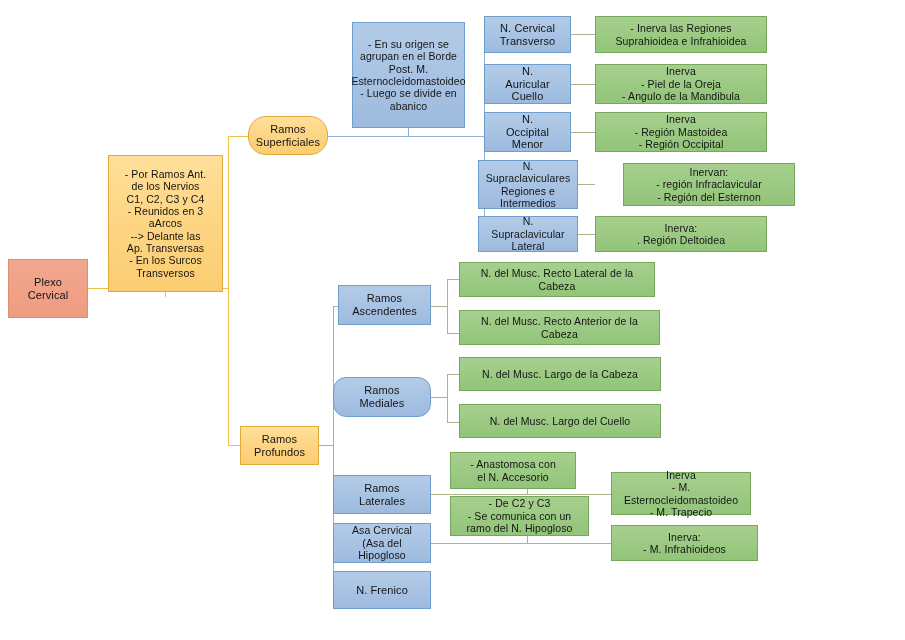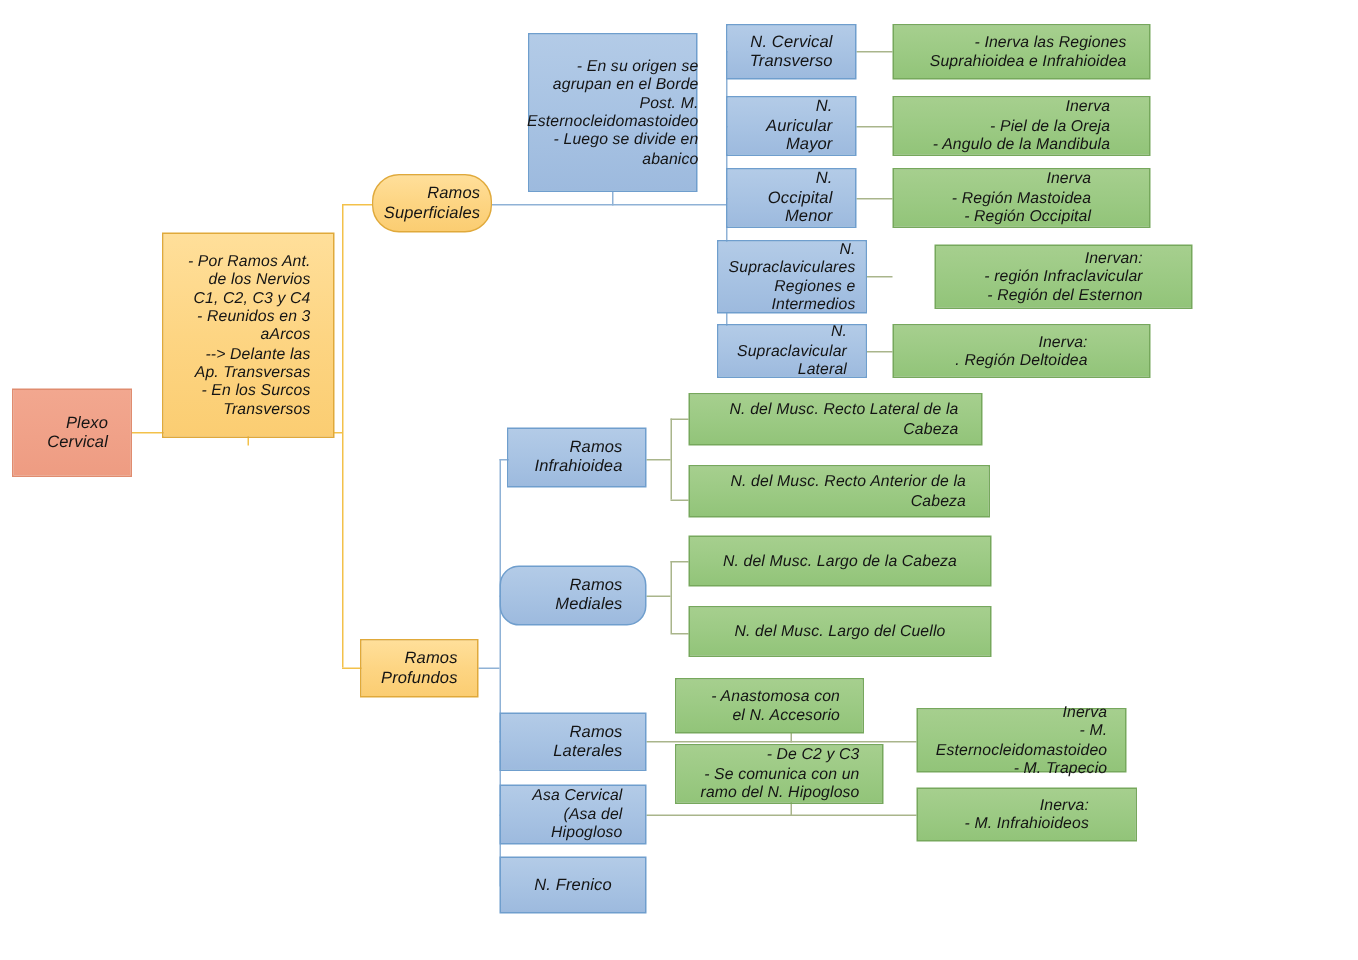--- a/index.html
+++ b/index.html
@@ -15,28 +15,27 @@
     background: #ffffff;
     font-family: "Liberation Sans", "DejaVu Sans", sans-serif;
     overflow: hidden;
   }
   .node {
     position: absolute;
     box-sizing: border-box;
     display: flex;
     align-items: center;
     justify-content: center;
-    text-align: right;
+    text-align: center;
     line-height: 1.18;
     color: #1a1a1a;
     font-size: 11px;
     padding: 1px 15px;
     white-space: pre-line;
     letter-spacing: 0.1px;
-    font-style: italic;
   }
   
   .n-root {
     background: linear-gradient(180deg, #f2a78f 0%, #f0a188 55%, #ee9c82 100%);
     border: 1px solid #e08c6f;
     color: #141414;
   }
   .n-gold {
     background: linear-gradient(180deg, #ffdf9a 0%, #fdd583 50%, #fbcd72 100%);
     border: 1px solid #e0a93a;
@@ -120,41 +119,41 @@
 - Reunidos en 3 aArcos
 --&gt; Delante las Ap. Transversas
 - En los Surcos Transversos</div>
 
   <div class="node n-gold" style="left:248px; top:116px; width:80px; height:39px;border-radius:18px;">Ramos Superficiales</div>
 
   <div class="node n-blue" style="left:352px; top:22px; width:113px; height:106px; font-size:10.5px;">- En su origen se agrupan en el Borde Post. M. Esternocleidomastoideo
 - Luego se divide en abanico</div>
 
   <div class="node n-blue" style="left:484px; top:16px; width:87px; height:37px;">N. Cervical Transverso</div>
-  <div class="node n-blue" style="left:484px; top:64px; width:87px; height:40px;">N. Auricular Mayor</div>
+  <div class="node n-blue" style="left:484px; top:64px; width:87px; height:40px;">N. Auricular Cuello</div>
   <div class="node n-blue" style="left:484px; top:112px; width:87px; height:40px;">N. Occipital Menor</div>
   <div class="node n-blue" style="left:478px; top:160px; width:100px; height:49px; font-size:10.5px;">N. Supraclaviculares Regiones e Intermedios</div>
   <div class="node n-blue" style="left:478px; top:216px; width:100px; height:36px; font-size:10.5px;">N. Supraclavicular Lateral</div>
 
   <div class="node n-green" style="left:595px; top:16px; width:172px; height:37px; font-size:10.5px;">- Inerva las Regiones Suprahioidea e Infrahioidea</div>
   <div class="node n-green" style="left:595px; top:64px; width:172px; height:40px; font-size:10.5px;">Inerva
 - Piel de la Oreja
 - Angulo de la Mandibula</div>
   <div class="node n-green" style="left:595px; top:112px; width:172px; height:40px; font-size:10.5px;">Inerva
 - Región Mastoidea
 - Región Occipital</div>
   <div class="node n-green" style="left:595px; top:163px; width:172px; height:43px; font-size:10.5px;margin-left:28px;">Inervan:
 - región Infraclavicular
 - Región del Esternon</div>
   <div class="node n-green" style="left:595px; top:216px; width:172px; height:36px; font-size:10.5px;">Inerva:
 . Región Deltoidea</div>
 
   <div class="node n-gold" style="left:240px; top:426px; width:79px; height:39px;">Ramos Profundos</div>
 
-  <div class="node n-blue" style="left:338px; top:285px; width:93px; height:40px;">Ramos Infrahioidea</div>
+  <div class="node n-blue" style="left:338px; top:285px; width:93px; height:40px;">Ramos Ascendentes</div>
   <div class="node n-blue" style="left:333px; top:377px; width:98px; height:40px;border-radius:13px;">Ramos Mediales</div>
   <div class="node n-blue" style="left:333px; top:475px; width:98px; height:39px;">Ramos Laterales</div>
   <div class="node n-blue" style="left:333px; top:523px; width:98px; height:40px; font-size:10.5px;">Asa Cervical (Asa del Hipogloso</div>
   <div class="node n-blue" style="left:333px; top:571px; width:98px; height:38px;">N. Frenico</div>
 
   <div class="node n-green" style="left:459px; top:262px; width:196px; height:35px; font-size:10.5px;">N. del Musc. Recto Lateral de la Cabeza</div>
   <div class="node n-green" style="left:459px; top:310px; width:201px; height:35px; font-size:10.5px;">N. del Musc. Recto Anterior de la Cabeza</div>
 
   <div class="node n-green" style="left:459px; top:357px; width:202px; height:34px; font-size:10.5px;">N. del Musc. Largo de la Cabeza</div>
   <div class="node n-green" style="left:459px; top:404px; width:202px; height:34px; font-size:10.5px;">N. del Musc. Largo del Cuello</div>

